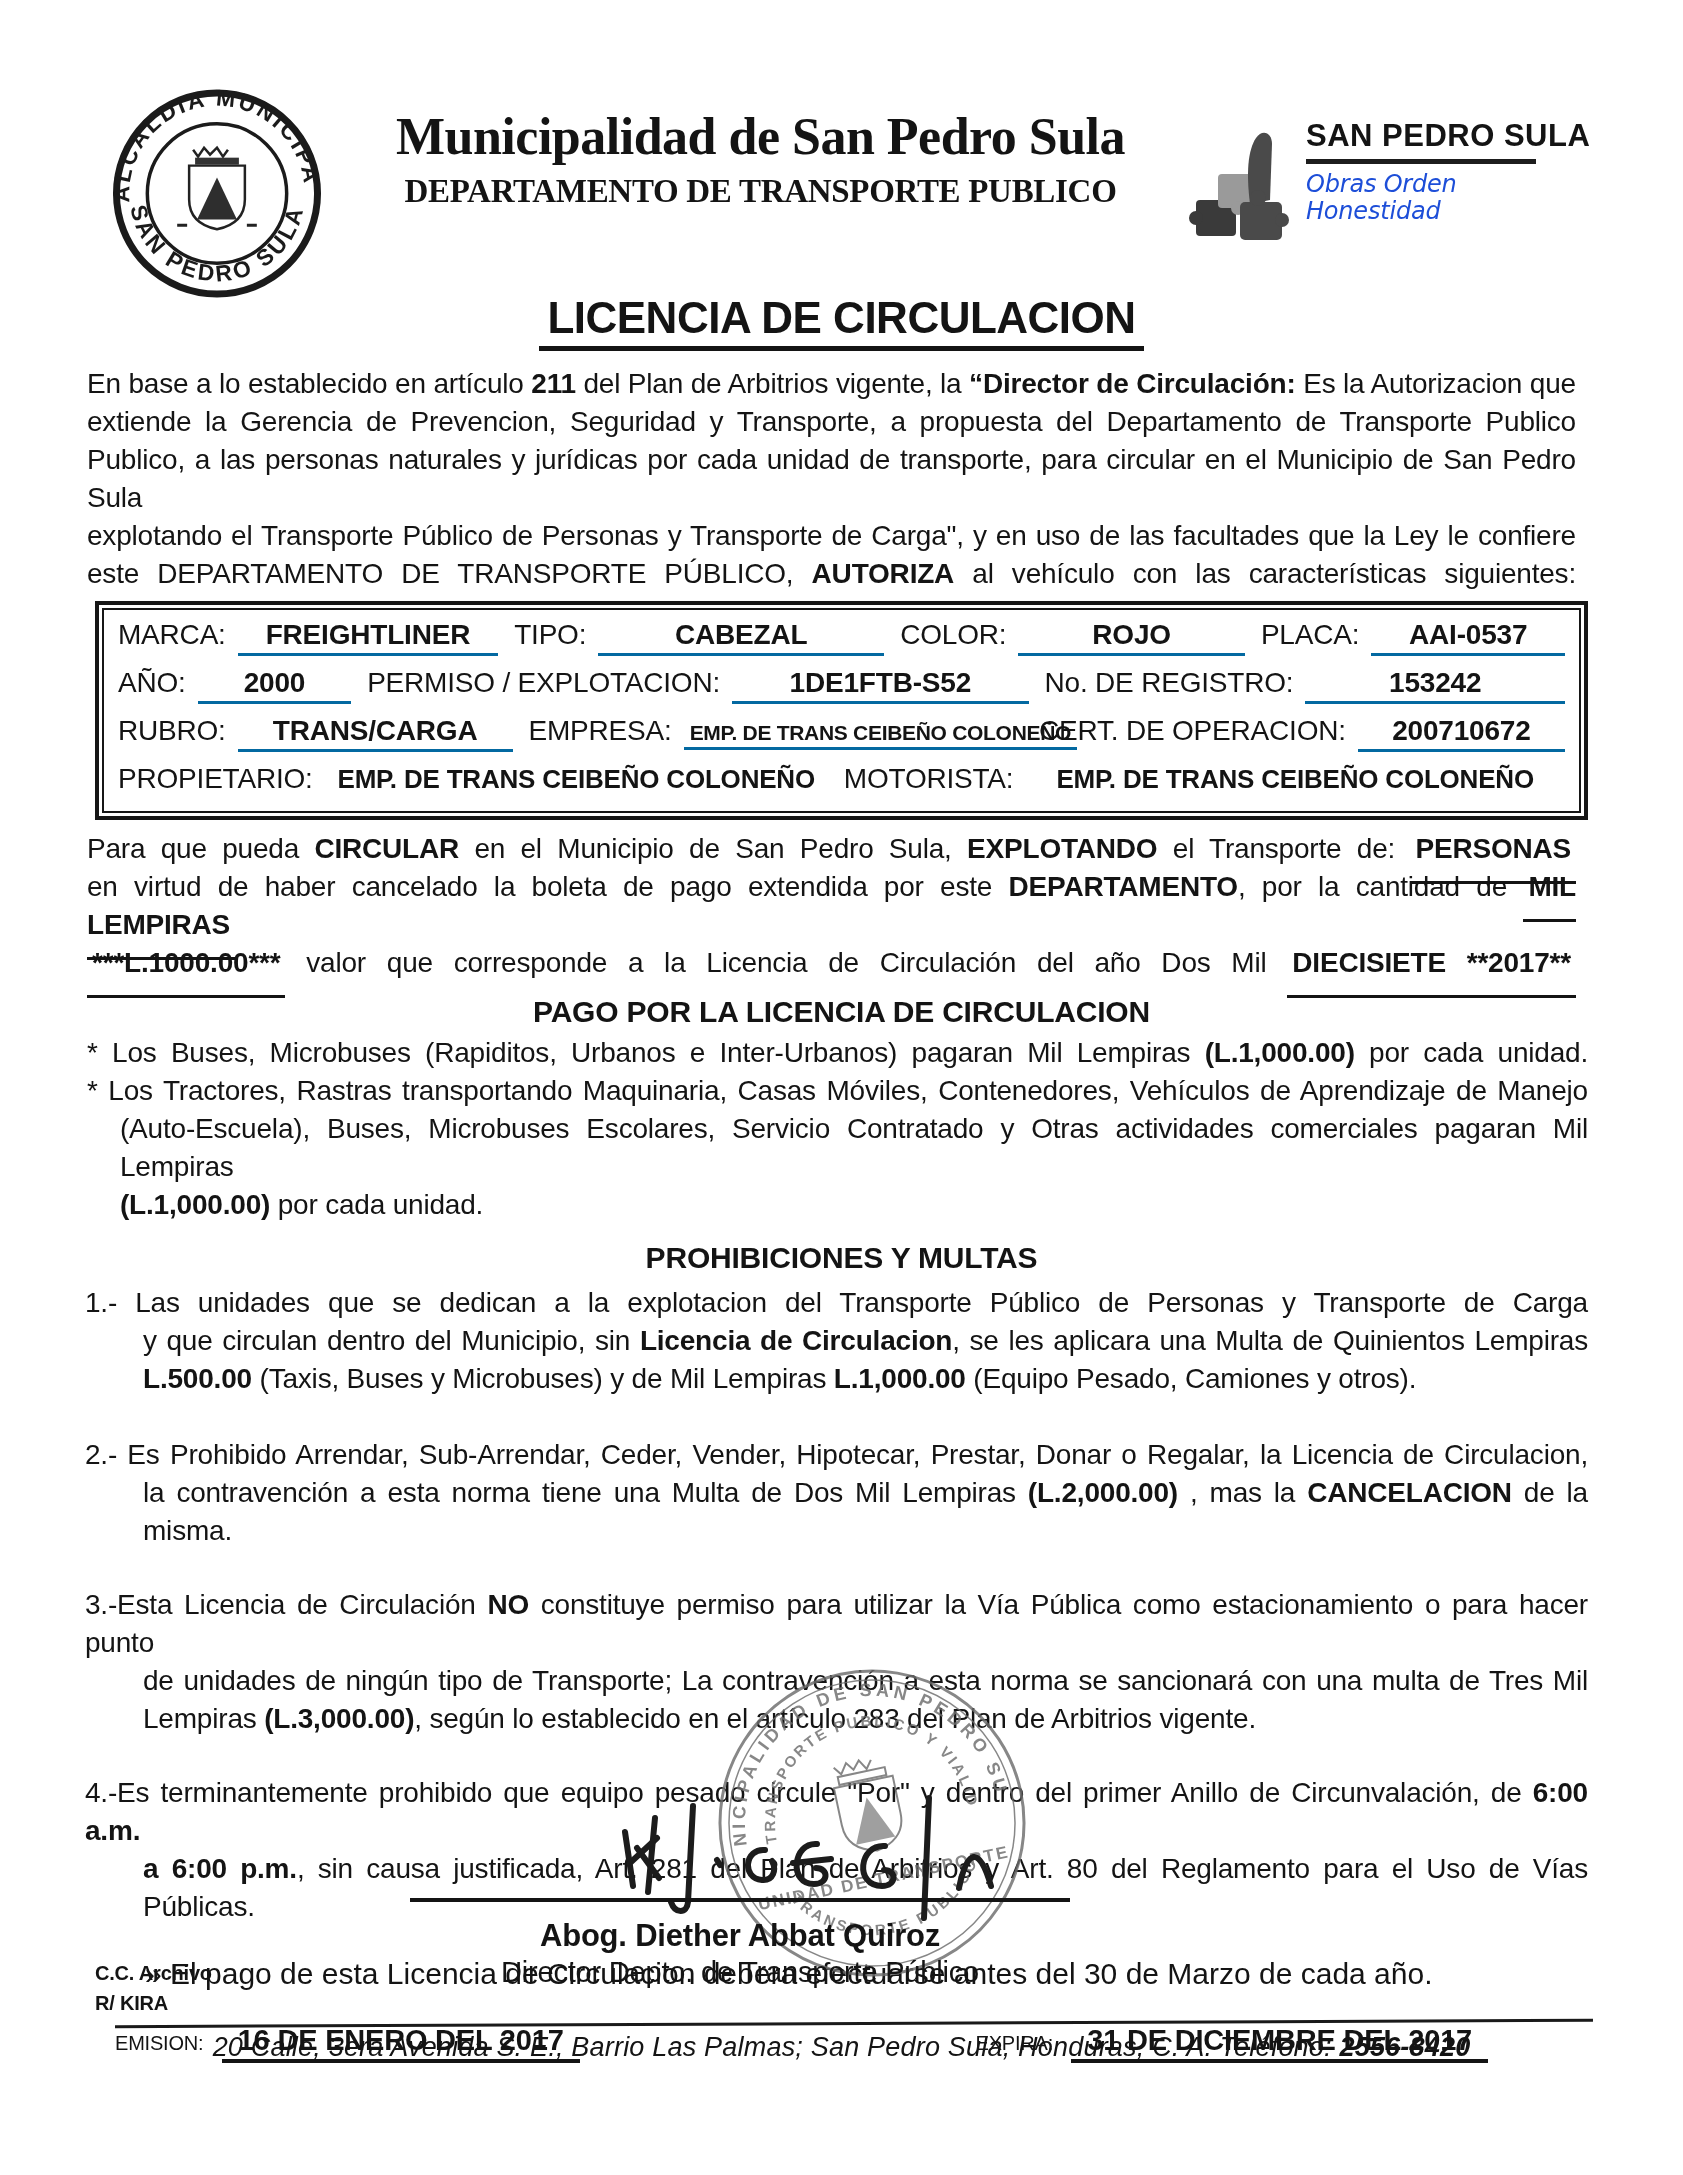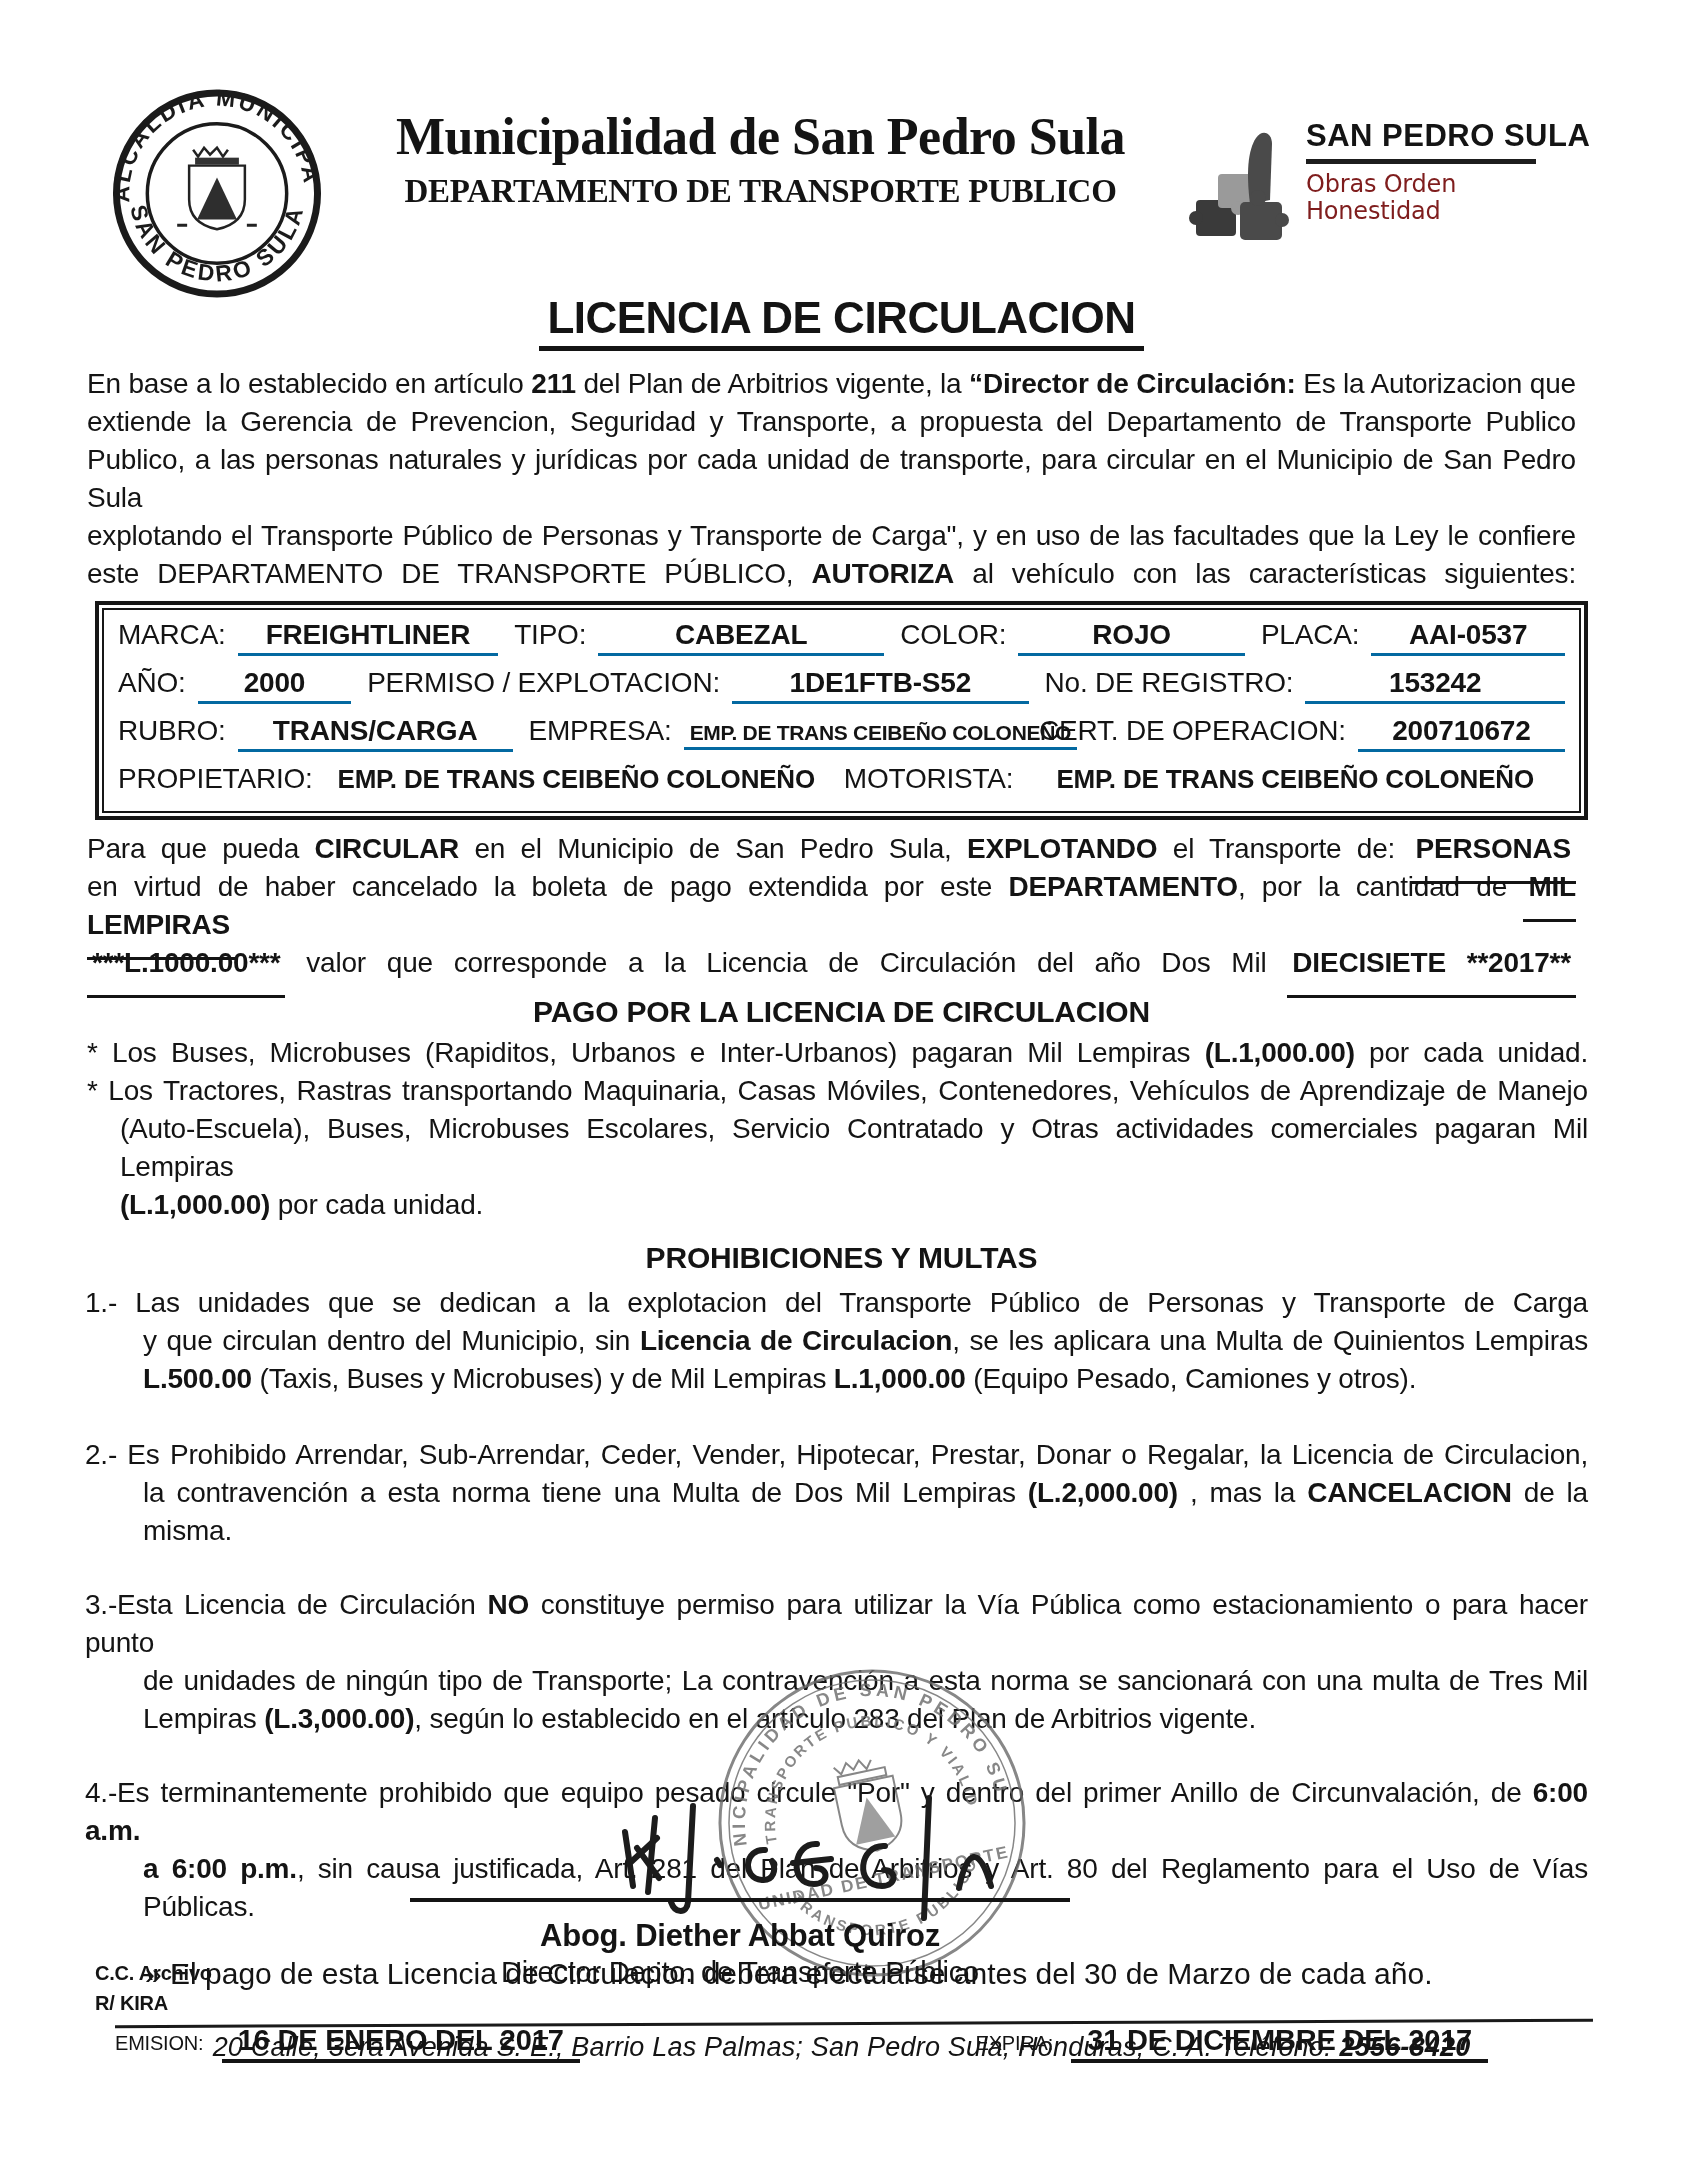--- a/index.html
+++ b/index.html
@@ -14,21 +14,21 @@
   .header{display:flex;align-items:flex-start;margin-top:86px;}
   .seal-svg{width:232px;height:215px;flex:none;margin-left:6px;}
   .header-center{flex:1;text-align:center;padding-top:24px;}
   .h-title{font-family:"Liberation Serif",serif;font-weight:700;font-size:52px;letter-spacing:-0.5px;line-height:1.05;}
   .h-sub{font-family:"Liberation Serif",serif;font-weight:700;font-size:33px;margin-top:8px;letter-spacing:-0.3px;}
   .brand{width:400px;flex:none;display:flex;align-items:flex-start;padding-top:26px;}
   .brand-icon{width:112px;height:140px;flex:none;}
   .brand-text{margin-left:6px;padding-top:6px;}
   .brand-name{font-weight:700;font-size:31px;letter-spacing:0.5px;white-space:nowrap;}
   .brand-rule{height:5px;background:#1d1d1d;width:230px;margin:5px 0 7px;}
-  .brand-motto{font-size:24px;font-family:"DejaVu Sans",sans-serif;line-height:27px;color:#7f1d1d;}
+  .brand-motto{font-size:24px;font-style:italic;font-family:"DejaVu Sans",sans-serif;line-height:27px;color:#1d4ed8;}
 
   
   .doc-title-wrap{text-align:center;margin-top:-8px;}
   .doc-title{display:inline-block;font-weight:700;font-size:44px;letter-spacing:-0.5px;
     border-bottom:5px solid #141414;padding:0 8px 3px;}
 
   
   .line{font-size:28px;line-height:38px;text-align:justify;}
   .jl{text-align-last:justify;}
   .b{font-weight:700;}

